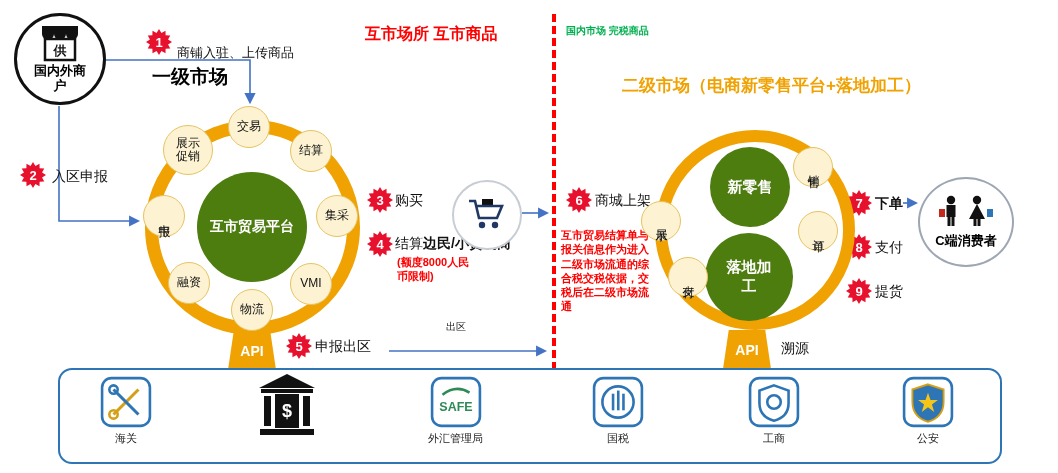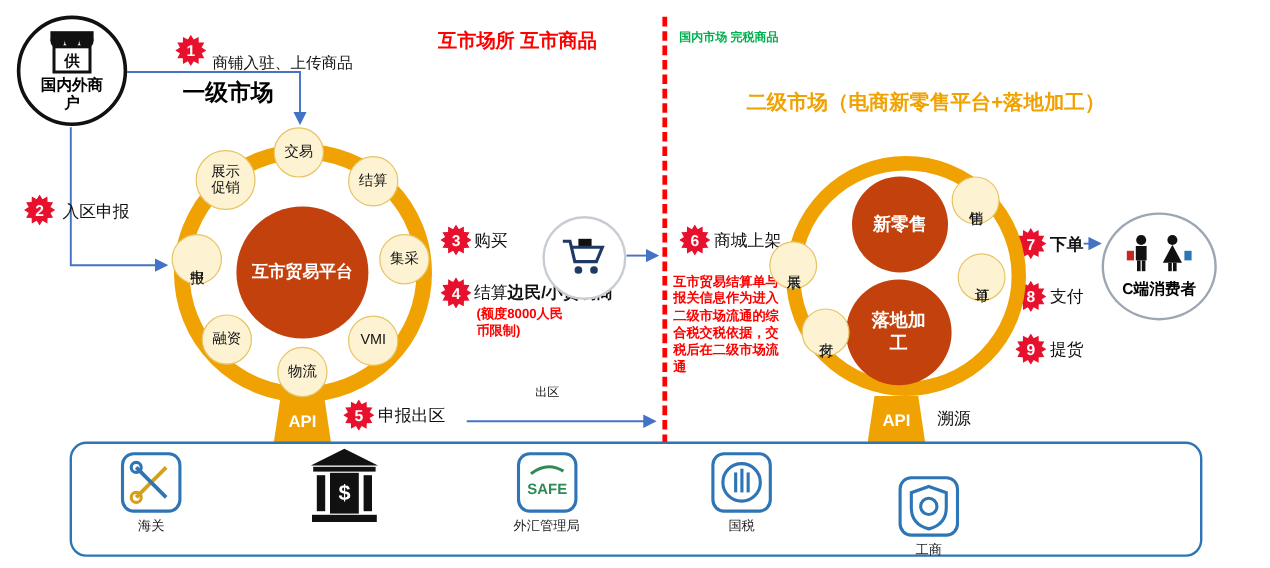--- a/index.html
+++ b/index.html
@@ -3,21 +3,21 @@
 <meta charset="utf-8">
 <style>
   html,body{margin:0;padding:0;background:#fff;font-family:"Liberation Sans","DejaVu Sans",sans-serif;}
   .canvas{position:relative;width:1058px;height:473px;background:#fff;overflow:hidden;}
   .abs{position:absolute;}
   .lbl{position:absolute;font-size:13px;color:#111;white-space:nowrap;}
   .bold{font-weight:bold;}
   .badge{position:absolute;width:26px;height:26px;background:#E8112D;color:#fff;display:flex;align-items:center;justify-content:center;font-weight:bold;font-size:13px;
     clip-path:polygon(100% 50%,84.8% 59.3%,93.3% 75%,75.5% 75.5%,75% 93.3%,59.3% 84.8%,50% 100%,40.7% 84.8%,25% 93.3%,24.5% 75.5%,6.7% 75%,15.2% 59.3%,0% 50%,15.2% 40.7%,6.7% 25%,24.5% 24.5%,25% 6.7%,40.7% 15.2%,50% 0%,59.3% 15.2%,75% 6.7%,75.5% 24.5%,93.3% 25%,84.8% 40.7%);}
   .ring{position:absolute;border-radius:50%;background:#fff;border:13px solid #F0A202;box-sizing:content-box;}
-  .core{position:absolute;border-radius:50%;background:#c2410c;color:#fff;font-weight:bold;display:flex;align-items:center;justify-content:center;text-align:center;}
+  .core{position:absolute;border-radius:50%;background:#4d7c0f;color:#fff;font-weight:bold;display:flex;align-items:center;justify-content:center;text-align:center;}
   .sat{position:absolute;border-radius:50%;background:#FDF3D3;border:1px solid #E6C463;color:#111;display:flex;align-items:center;justify-content:center;text-align:center;font-size:12px;line-height:1.1;box-sizing:border-box;}
   .sat.v{writing-mode:vertical-rl;letter-spacing:1px;}
   .nodecircle{position:absolute;border-radius:50%;background:#fff;display:flex;flex-direction:column;align-items:center;justify-content:center;box-sizing:border-box;}
   .api{position:absolute;background:#F0A202;color:#fff;font-weight:bold;font-size:14px;display:flex;align-items:center;justify-content:center;clip-path:polygon(12% 0,88% 0,100% 100%,0 100%);}
   .divider{position:absolute;left:552px;top:14px;height:356px;width:0;border-left:4px dashed #FF0000;}
   .gov{position:absolute;left:58px;top:368px;width:944px;height:96px;border:2px solid #2E75B6;border-radius:14px;box-sizing:border-box;}
   .agency{position:absolute;display:flex;flex-direction:column;align-items:center;}
   .agency .aglbl{font-size:11px;color:#222;margin-top:3px;white-space:nowrap;}
   .rednote{position:absolute;color:#FF0000;font-weight:bold;font-size:11px;line-height:1.3;}
   .hdr{position:absolute;font-weight:bold;white-space:nowrap;}
@@ -198,23 +198,31 @@
     <svg width="52" height="52" viewBox="0 0 50 50">
       <rect x="2" y="2" width="46" height="46" rx="9" fill="#fff" stroke="#2E75B6" stroke-width="2.5"></rect>
       <circle cx="25" cy="25" r="15" fill="none" stroke="#2E75B6" stroke-width="2.5"></circle>
       <rect x="19" y="17" width="2.5" height="16" fill="#2E75B6"></rect>
       <rect x="24" y="14" width="2.5" height="19" fill="#2E75B6"></rect>
       <rect x="29" y="17" width="2.5" height="16" fill="#2E75B6"></rect>
     </svg>
     <span class="aglbl">国税</span>
   </div>
 
-  <div class="agency" style="left:748px;top:376px;margin-top:20px;">
+  <div class="agency" style="left:748px;top:376px;">
     <svg width="52" height="52" viewBox="0 0 50 50">
       <rect x="2" y="2" width="46" height="46" rx="9" fill="#fff" stroke="#2E75B6" stroke-width="2.5"></rect>
       <path d="M25 9 L39 14 V26 C39 36 33 41 25 43 C17 41 11 36 11 26 V14 Z" fill="none" stroke="#2E75B6" stroke-width="2.5"></path>
       <circle cx="25" cy="25" r="6.5" fill="none" stroke="#2E75B6" stroke-width="2.5"></circle>
     </svg>
     <span class="aglbl">工商</span>
   </div>
 
+  <div class="agency" style="left:902px;top:376px;">
+    <svg width="52" height="52" viewBox="0 0 50 50">
+      <rect x="2" y="2" width="46" height="46" rx="9" fill="#fff" stroke="#2E75B6" stroke-width="2.5"></rect>
+      <path d="M25 8 L40 13 V25 C40 36 33 42 25 44 C17 42 10 36 10 25 V13 Z" fill="#2E75B6" stroke="#D4A017" stroke-width="1.8"></path>
+      <polygon points="25,16 27.4,23 34.5,23 28.8,27.4 31,34.5 25,30 19,34.5 21.2,27.4 15.5,23 22.6,23" fill="#F5C518"></polygon>
+    </svg>
+    <span class="aglbl">公安</span>
+  </div>
 
 </div>
 
 </body></html>

